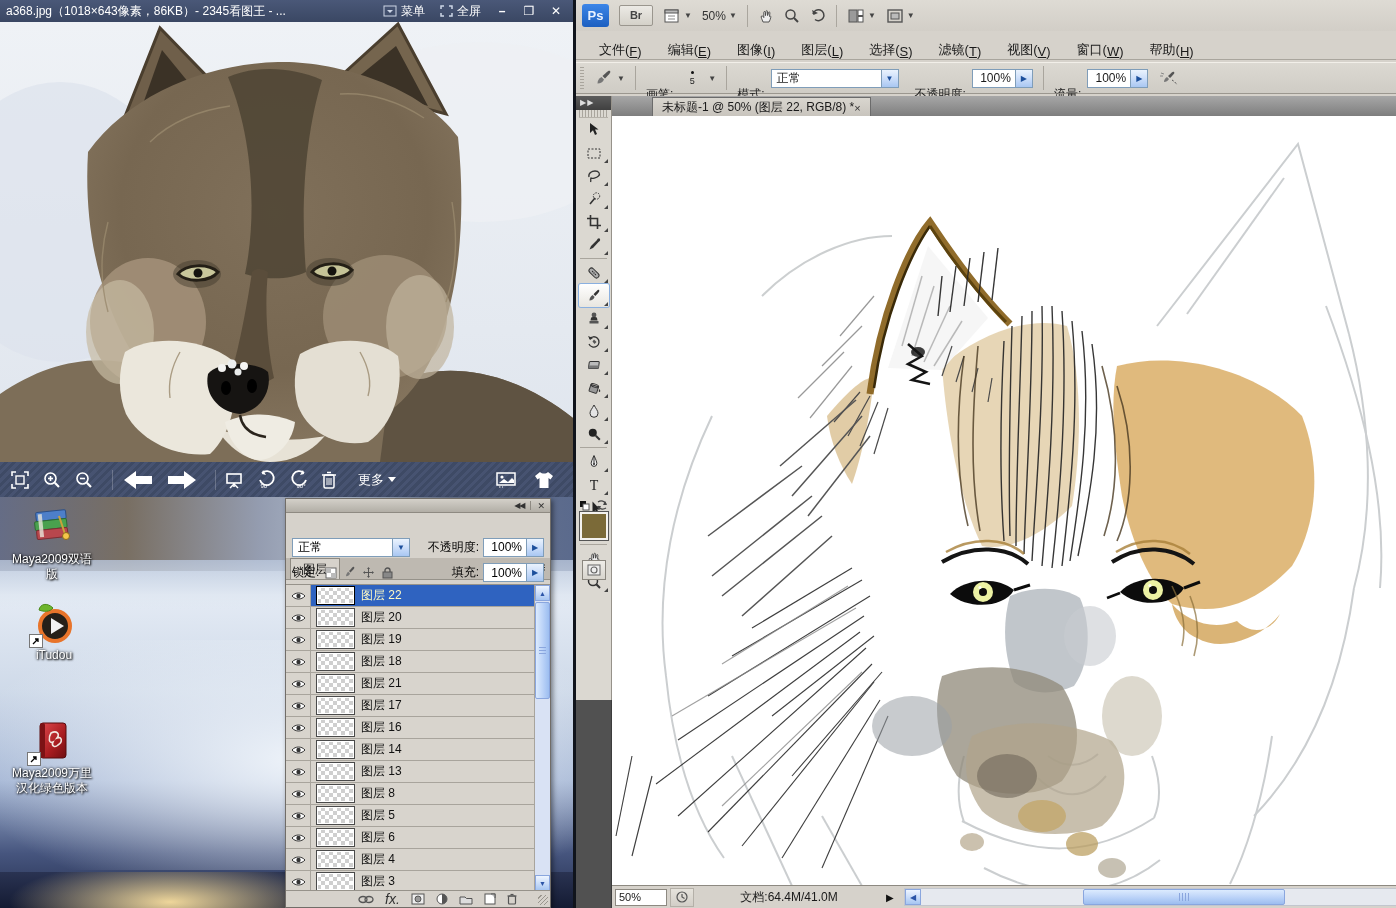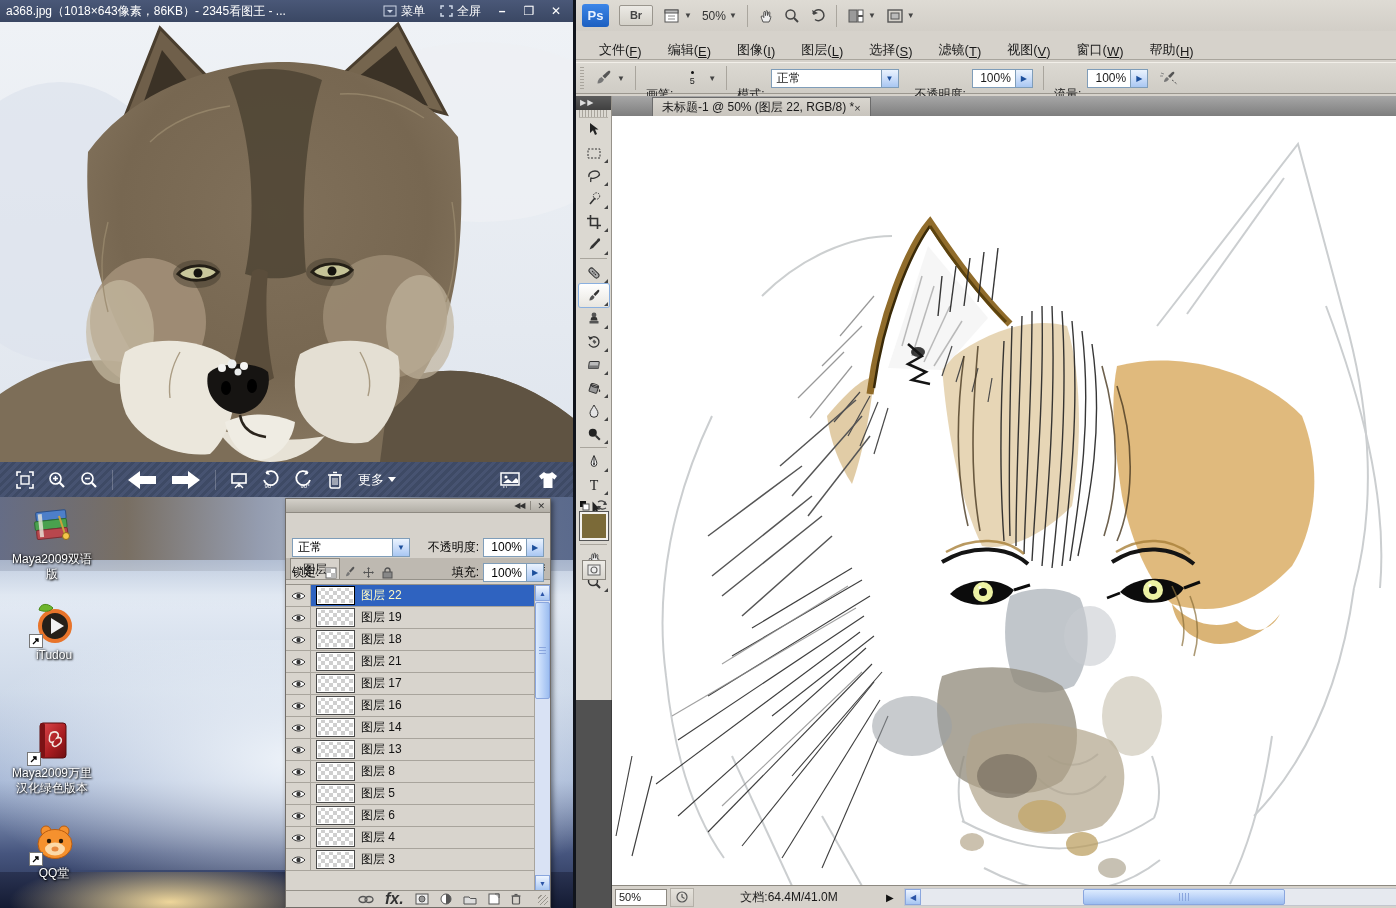--- a/index.html
+++ b/index.html
@@ -26,21 +26,21 @@
   #viewer{position:absolute;left:0;top:0;width:573px;height:497px;background:#2c3850;}
   #v-title{position:absolute;left:0;top:0;right:0;height:22px;display:flex;align-items:center;
     background:linear-gradient(#4a5878,#3a4763);color:#fff;font-size:12px;padding:0 6px;box-sizing:border-box;gap:5px;}
   #v-title .t{flex:1;white-space:nowrap;overflow:hidden;}
   .vbtn{display:flex;align-items:center;gap:4px;padding:0 5px;height:20px;color:#fff;}
   .vbtn svg{display:block;}
   .wbtn{width:22px;height:18px;text-align:center;line-height:18px;font-size:12px;font-weight:bold;}
   #v-photo{position:absolute;left:0;top:22px;width:573px;height:440px;overflow:hidden;background:#edf0f5;}
   #v-toolbar{position:absolute;left:0;top:462px;width:573px;height:35px;display:flex;align-items:center;
     background:repeating-linear-gradient(135deg,#475371 0 3px,#3e4a65 3px 6px);color:#fff;box-sizing:border-box;padding:0 10px;gap:2px;}
-  .vt{width:30px;height:26px;display:flex;align-items:center;justify-content:center;}
+  .vt{width:30px;height:26px;display:flex;align-items:center;justify-content:flex-start;}
   .vt.txt{width:auto;padding:0 6px;font-size:13px;gap:4px;}
   .vt-sep{width:1px;height:20px;background:rgba(255,255,255,.22);margin:0 6px;}
   #v-edge{position:absolute;left:573px;top:0;width:3px;height:908px;background:#10141c;}
   
   #ps{position:absolute;left:576px;top:0;width:956px;height:908px;background:#d6d2cb;font-size:12px;color:#1a1a1a;}
   #ps-appbar{position:absolute;left:0;top:0;right:0;height:31px;border-bottom:1px solid #9b978f;
     background:linear-gradient(#dedbd4,#d2cec7);display:flex;align-items:center;padding-left:6px;gap:10px;}
   .ab-sep{width:1px;height:22px;background:#aaa69e;}
   #ps-logo{width:27px;height:23px;border-radius:3px;background:linear-gradient(#3c86e8,#1c5fc0);
     color:#eaf2ff;font-weight:bold;font-size:13px;text-align:center;line-height:23px;}
@@ -190,37 +190,20 @@
           <path d="M22 15 C28 12 31 16 28 20 C33 18 34 24 29 27 C26 30 22 28 24 24 C20 26 19 20 22 15 Z" fill="none" stroke="#f2e6e0" stroke-width="1.6"></path>
         </svg>
         <span class="lnk"><svg width="10" height="10">
               <path d="M2 8 L7 3 M4 3 H7 V6" stroke="#000" fill="none" stroke-width="1.3"></path>
             </svg></span>
       </div>
       <div>Maya2009万里</div>
       <div>汉化绿色版本</div>
     </div>
 
-    <div class="dicon" style="left:4px;top:818px;">
-      <div class="art">
-        <svg width="46" height="46">
-          <circle cx="15" cy="13" r="5" fill="#f5912e" stroke="#b85c10"></circle>
-          <circle cx="33" cy="13" r="5" fill="#f5912e" stroke="#b85c10"></circle>
-          <ellipse cx="24" cy="26" rx="17" ry="14.5" fill="#f5912e" stroke="#b85c10"></ellipse>
-          <ellipse cx="24" cy="31" rx="10" ry="6.5" fill="#fcd9a8"></ellipse>
-          <circle cx="18" cy="23" r="2.2" fill="#2a1a08"></circle>
-          <circle cx="30" cy="23" r="2.2" fill="#2a1a08"></circle>
-          <ellipse cx="24" cy="31" rx="3.5" ry="2.5" fill="#e88a40"></ellipse>
-        </svg>
-        <span class="lnk"><svg width="10" height="10">
-              <path d="M2 8 L7 3 M4 3 H7 V6" stroke="#000" fill="none" stroke-width="1.3"></path>
-            </svg></span>
-      </div>
-      <div>QQ堂</div>
-    </div>
   </div>
 
   <div id="viewer">
     <div id="v-title">
       <span class="t">a368.jpg（1018×643像素，86KB）- 2345看图王 - ...</span>
       <span class="vbtn">
         <svg width="14" height="12">
             <rect x="1" y="1" width="12" height="10" fill="none" stroke="#cdd6e6"></rect>
             <path d="M4 5 L7 8 L10 5 Z" fill="#cdd6e6"></path>
           </svg>
@@ -932,20 +915,30 @@
             <span>图层 22</span>
           </div>
           <div class="lrow">
             <div class="eye-cell">
               <svg width="15" height="10">
                 <path d="M1 5 C4.5 1 10.5 1 14 5 C10.5 9 4.5 9 1 5 Z" fill="#fff" stroke="#333"></path>
                 <circle cx="7.5" cy="5" r="2.2" fill="#333"></circle>
               </svg>
             </div>
             <div class="thumb"></div>
+            <span>图层 20</span>
+          </div>
+          <div class="lrow">
+            <div class="eye-cell">
+              <svg width="15" height="10">
+                <path d="M1 5 C4.5 1 10.5 1 14 5 C10.5 9 4.5 9 1 5 Z" fill="#fff" stroke="#333"></path>
+                <circle cx="7.5" cy="5" r="2.2" fill="#333"></circle>
+              </svg>
+            </div>
+            <div class="thumb"></div>
             <span>图层 19</span>
           </div>
           <div class="lrow">
             <div class="eye-cell">
               <svg width="15" height="10">
                 <path d="M1 5 C4.5 1 10.5 1 14 5 C10.5 9 4.5 9 1 5 Z" fill="#fff" stroke="#333"></path>
                 <circle cx="7.5" cy="5" r="2.2" fill="#333"></circle>
               </svg>
             </div>
             <div class="thumb"></div>
@@ -1062,21 +1055,21 @@
         <div class="vsc-btn" style="bottom:0;">▼</div>
       </div>
     </div>
     <div id="lp-foot">
       <span class="fico">
         <svg width="16" height="9">
             <ellipse cx="5" cy="4.5" rx="4" ry="3" fill="none" stroke="#555" stroke-width="1.3"></ellipse>
             <ellipse cx="11" cy="4.5" rx="4" ry="3" fill="none" stroke="#555" stroke-width="1.3"></ellipse>
           </svg>
       </span>
-      <span class="fico" style="font-size:16px;font-style:italic;font-weight:bold;color:#333;">fx.</span>
+      <span class="fico" style="font-size:14px;font-style:italic;font-weight:normal;color:#333;">fx.</span>
       <span class="fico">
         <svg width="14" height="12">
             <rect x="1" y="1" width="12" height="10" fill="#eee" stroke="#555"></rect>
             <circle cx="7" cy="6" r="3" fill="#999" stroke="#555"></circle>
           </svg>
       </span>
       <span class="fico">
         <svg width="12" height="12">
             <circle cx="6" cy="6" r="5" fill="#fff" stroke="#555"></circle>
             <path d="M6 1 A5 5 0 0 1 6 11 Z" fill="#555"></path>

